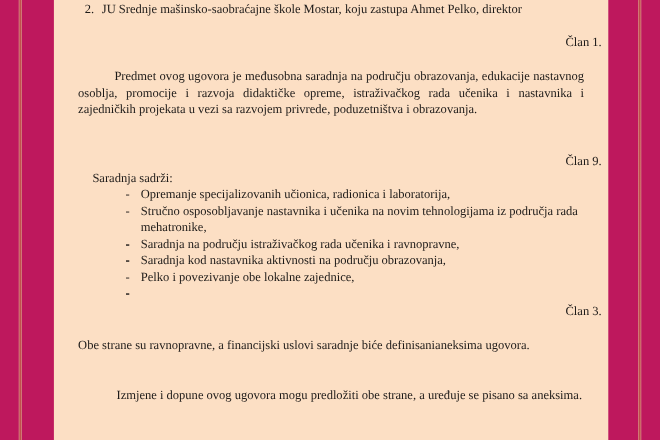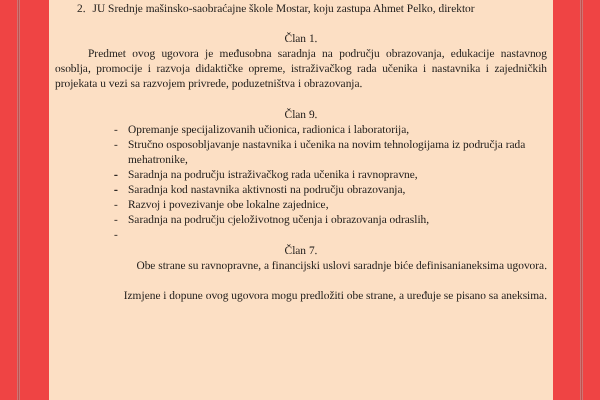--- a/index.html
+++ b/index.html
@@ -12,21 +12,21 @@
     width: 600px;
     height: 400px;
     overflow: hidden;
     font-family: "Liberation Serif", "DejaVu Serif", serif;
   }
 
   .page-viewport {
     position: relative;
     width: 600px;
     height: 400px;
-    background: #ef4444;
+    background: #be185d;
     overflow: hidden;
   }
 
   
   .rule {
     position: absolute;
     top: 0;
     width: 3px;
     height: 400px;
     background: linear-gradient(to right, #d98a8a 0%, #c0504d 45%, #c0504d 55%, #d98a8a 100%);
@@ -63,36 +63,36 @@
   .party-item {
     display: block;
     padding-left: 40px;
     text-indent: -18px;
     margin-top: 2px;
     white-space: nowrap;
   }
   .party-num { margin-right: 7px; }
 
   .article-heading {
-    text-align: center;
+    text-align: right;
     margin: 0;
     font-weight: normal;
     font-size: 11.4px;
     line-height: 15.1px;
   }
 
   .spacer-line { height: 15.1px; }
 
   .body-para {
-    margin: 0;
+    margin: 16px;
     text-align: justify;
     text-indent: 33px;
   }
   .body-para.centered {
-    text-align: right;
+    text-align: left;
     text-indent: 0;
     white-space: nowrap;
   }
 
   .lead-in {
     margin: 0;
     padding-left: 29px;
     text-indent: 0;
   }
 
@@ -109,21 +109,21 @@
   }
   .dash-item .dash-mark {
     position: absolute;
     left: 59px;
     top: 0;
   }
 
   .hang-para {
     margin: 0;
     text-indent: 33px;
-    text-align: right;
+    text-align: center;
   }
 </style>
 </head>
 <body>
 
 <div class="page-viewport">
 
   <div class="rule rule-left"></div>
   <div class="rule rule-right"></div>
 
@@ -135,20 +135,21 @@
       </div>
 
       <div class="spacer-line"></div>
 
       <div class="article-heading">Član 1.</div>
       <p class="body-para">Predmet ovog ugovora je međusobna saradnja na području obrazovanja, edukacije nastavnog osoblja, promocije i razvoja didaktičke opreme, istraživačkog rada učenika i nastavnika i zajedničkih projekata u vezi sa razvojem privrede, poduzetništva i obrazovanja.</p>
 
       <div class="spacer-line"></div>
 
       <div class="article-heading">Član 9.</div>
+      <p class="lead-in">Saradnja sadrži:</p>
 
       <div class="dash-list">
         <div class="dash-item">
           <span class="dash-mark">-</span>
           <span>Opremanje specijalizovanih učionica, radionica i laboratorija,</span>
         </div>
         <div class="dash-item">
           <span class="dash-mark">-</span>
           <span>Stručno osposobljavanje nastavnika i učenika na novim tehnologijama iz područja rada mehatronike,</span>
         </div>
@@ -161,34 +162,33 @@
         </div>
         <div class="dash-item">
           <span class="dash-mark">-</span>
         </div>
         <div class="dash-item">
           <span class="dash-mark">-</span>
           <span>Saradnja kod nastavnika aktivnosti na području obrazovanja,</span>
         </div>
         <div class="dash-item">
           <span class="dash-mark">-</span>
-          <span>Razvoj i povezivanje obe lokalne zajednice,</span>
+          <span>Pelko i povezivanje obe lokalne zajednice,</span>
         </div>
         <div class="dash-item">
           <span class="dash-mark">-</span>
-          <span>Saradnja na području cjeloživotnog učenja i obrazovanja odraslih,</span>
         </div>
         <div class="dash-item">
           <span class="dash-mark">-</span>
         </div>
       </div>
 
       <div class="spacer-line"></div>
 
-      <div class="article-heading">Član 7.</div>
+      <div class="article-heading">Član 3.</div>
       <p class="body-para centered">Obe strane su ravnopravne, a financijski uslovi saradnje biće definisanianeksima ugovora.</p>
 
       <div class="spacer-line"></div>
 
       <p class="hang-para">Izmjene i dopune ovog ugovora mogu predložiti obe strane, a uređuje se pisano sa aneksima.</p>
 
       <div class="spacer-line"></div>
 
     </div>
   </div>

